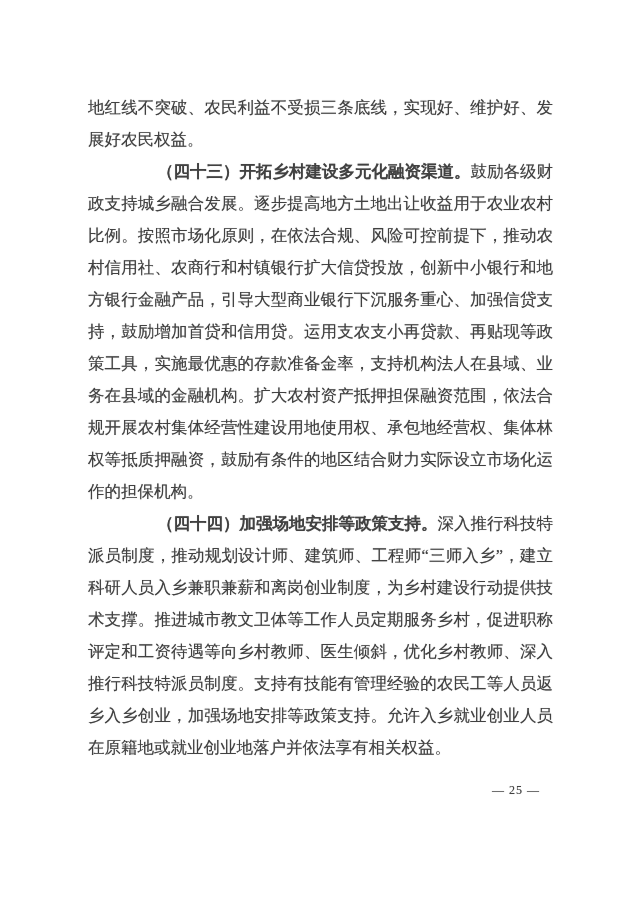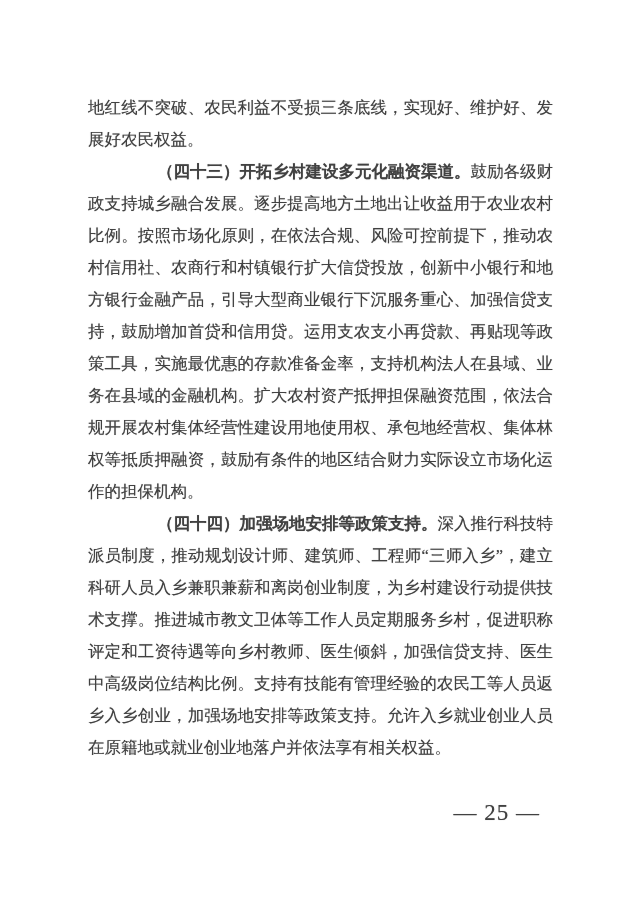--- a/index.html
+++ b/index.html
@@ -35,38 +35,38 @@
   }
   .para.indent {
     text-indent: 2em;
   }
   .heading {
     font-weight: bold;
     margin-left: 36px;
   }
   .page-number {
     position: absolute;
-    top: 801px;
+    top: 778px;
     right: 100px;
     color: var(--text);
-    font-size: 23px;
+    font-size: 12px;
     line-height: 24px;
     letter-spacing: 1px;
     text-shadow: 0 0 0.7px rgba(70,70,70,0.55);
   }
 </style>
 </head>
 <body>
 
 <div class="page">
   <div class="content">
 
     <p class="para"><span>地红线不突破、农民利益不受损三条底线，实现好、维护好、发展好农民权益。</span></p>
 
     <p class="para indent"><span class="heading">（四十三）开拓乡村建设多元化融资渠道。</span><span>鼓励各级财政支持城乡融合发展。逐步提高地方土地出让收益用于农业农村比例。按照市场化原则，在依法合规、风险可控前提下，推动农村信用社、农商行和村镇银行扩大信贷投放，创新中小银行和地方银行金融产品，引导大型商业银行下沉服务重心、加强信贷支持，鼓励增加首贷和信用贷。运用支农支小再贷款、再贴现等政策工具，实施最优惠的存款准备金率，支持机构法人在县域、业务在县域的金融机构。扩大农村资产抵押担保融资范围，依法合规开展农村集体经营性建设用地使用权、承包地经营权、集体林权等抵质押融资，鼓励有条件的地区结合财力实际设立市场化运作的担保机构。</span></p>
 
-    <p class="para indent"><span class="heading">（四十四）加强场地安排等政策支持。</span><span>深入推行科技特派员制度，推动规划设计师、建筑师、工程师“三师入乡”，建立科研人员入乡兼职兼薪和离岗创业制度，为乡村建设行动提供技术支撑。推进城市教文卫体等工作人员定期服务乡村，促进职称评定和工资待遇等向乡村教师、医生倾斜，加强信贷支持、医生中高级岗位结构比例。支持有技能有管理经验的农民工等人员返乡入乡创业，加强场地安排等政策支持。允许入乡就业创业人员在原籍地或就业创业地落户并依法享有相关权益。</span></p>
+    <p class="para indent"><span class="heading">（四十四）加强场地安排等政策支持。</span><span>深入推行科技特派员制度，推动规划设计师、建筑师、工程师“三师入乡”，建立科研人员入乡兼职兼薪和离岗创业制度，为乡村建设行动提供技术支撑。推进城市教文卫体等工作人员定期服务乡村，促进职称评定和工资待遇等向乡村教师、医生倾斜，优化乡村教师、深入推行科技特派员制度。支持有技能有管理经验的农民工等人员返乡入乡创业，加强场地安排等政策支持。允许入乡就业创业人员在原籍地或就业创业地落户并依法享有相关权益。</span></p>
 
 
   </div>
 
   <div class="page-number">— 25 —</div>
 </div>
 
 </body></html>

